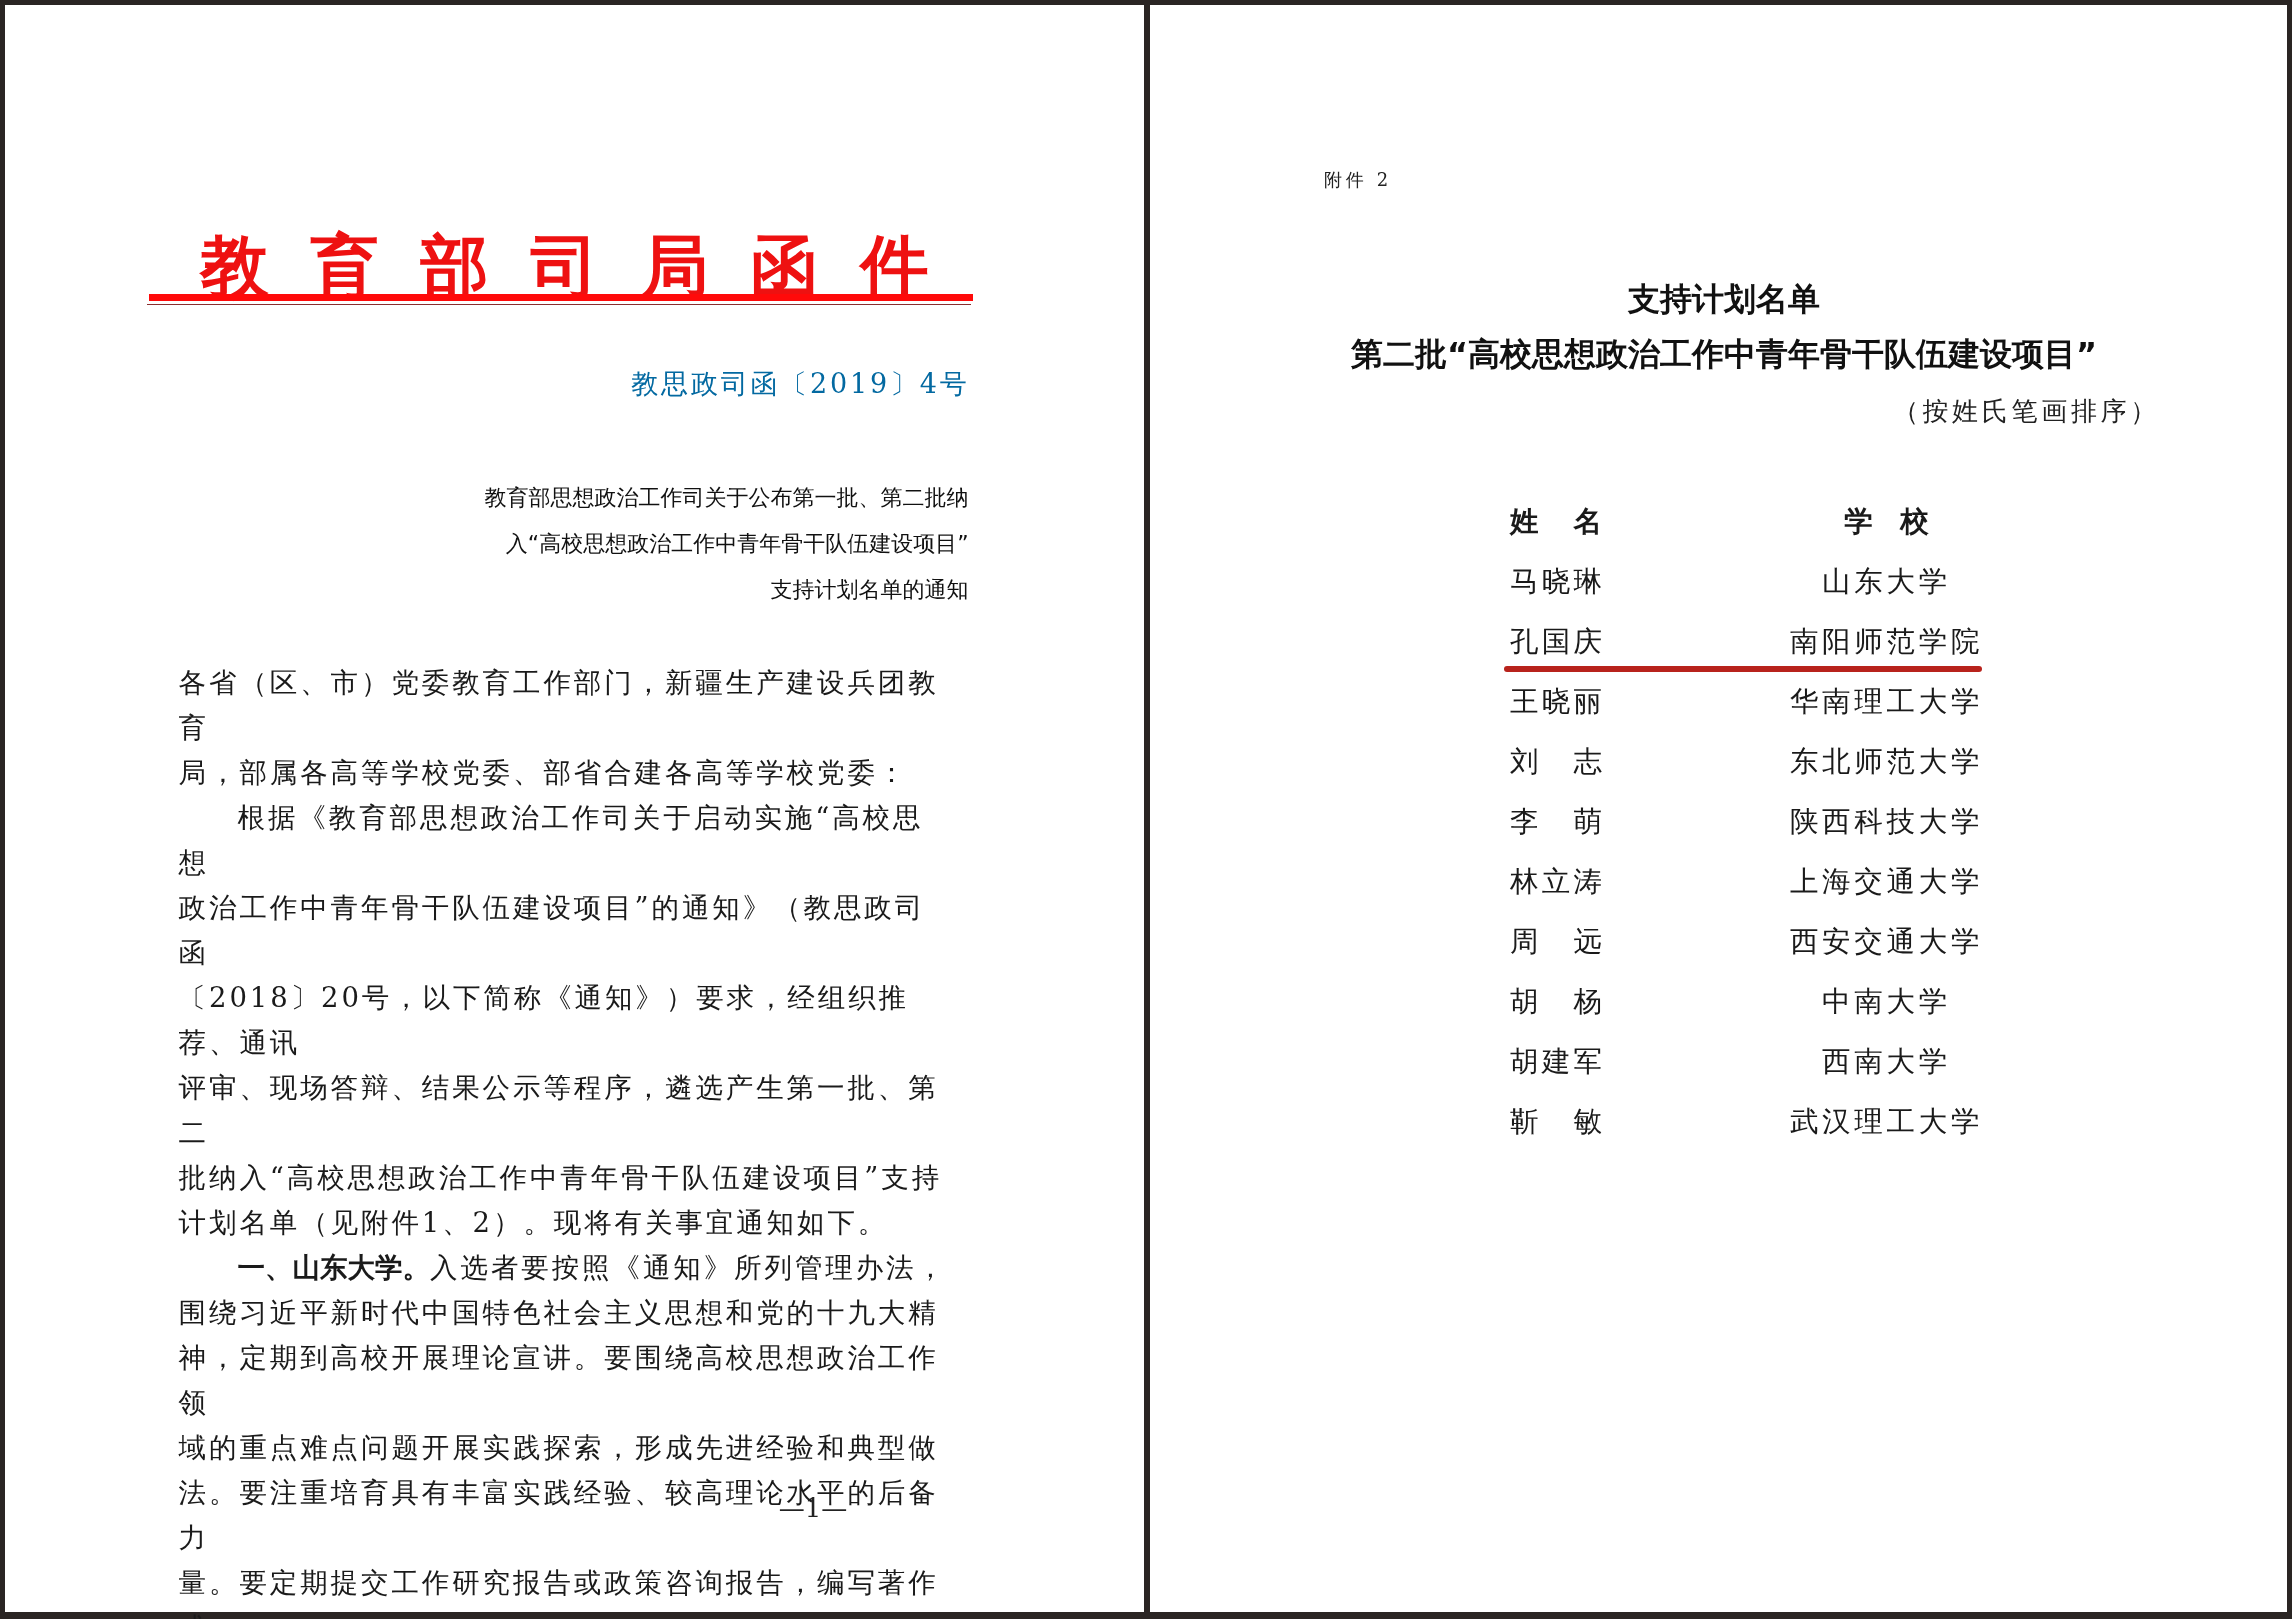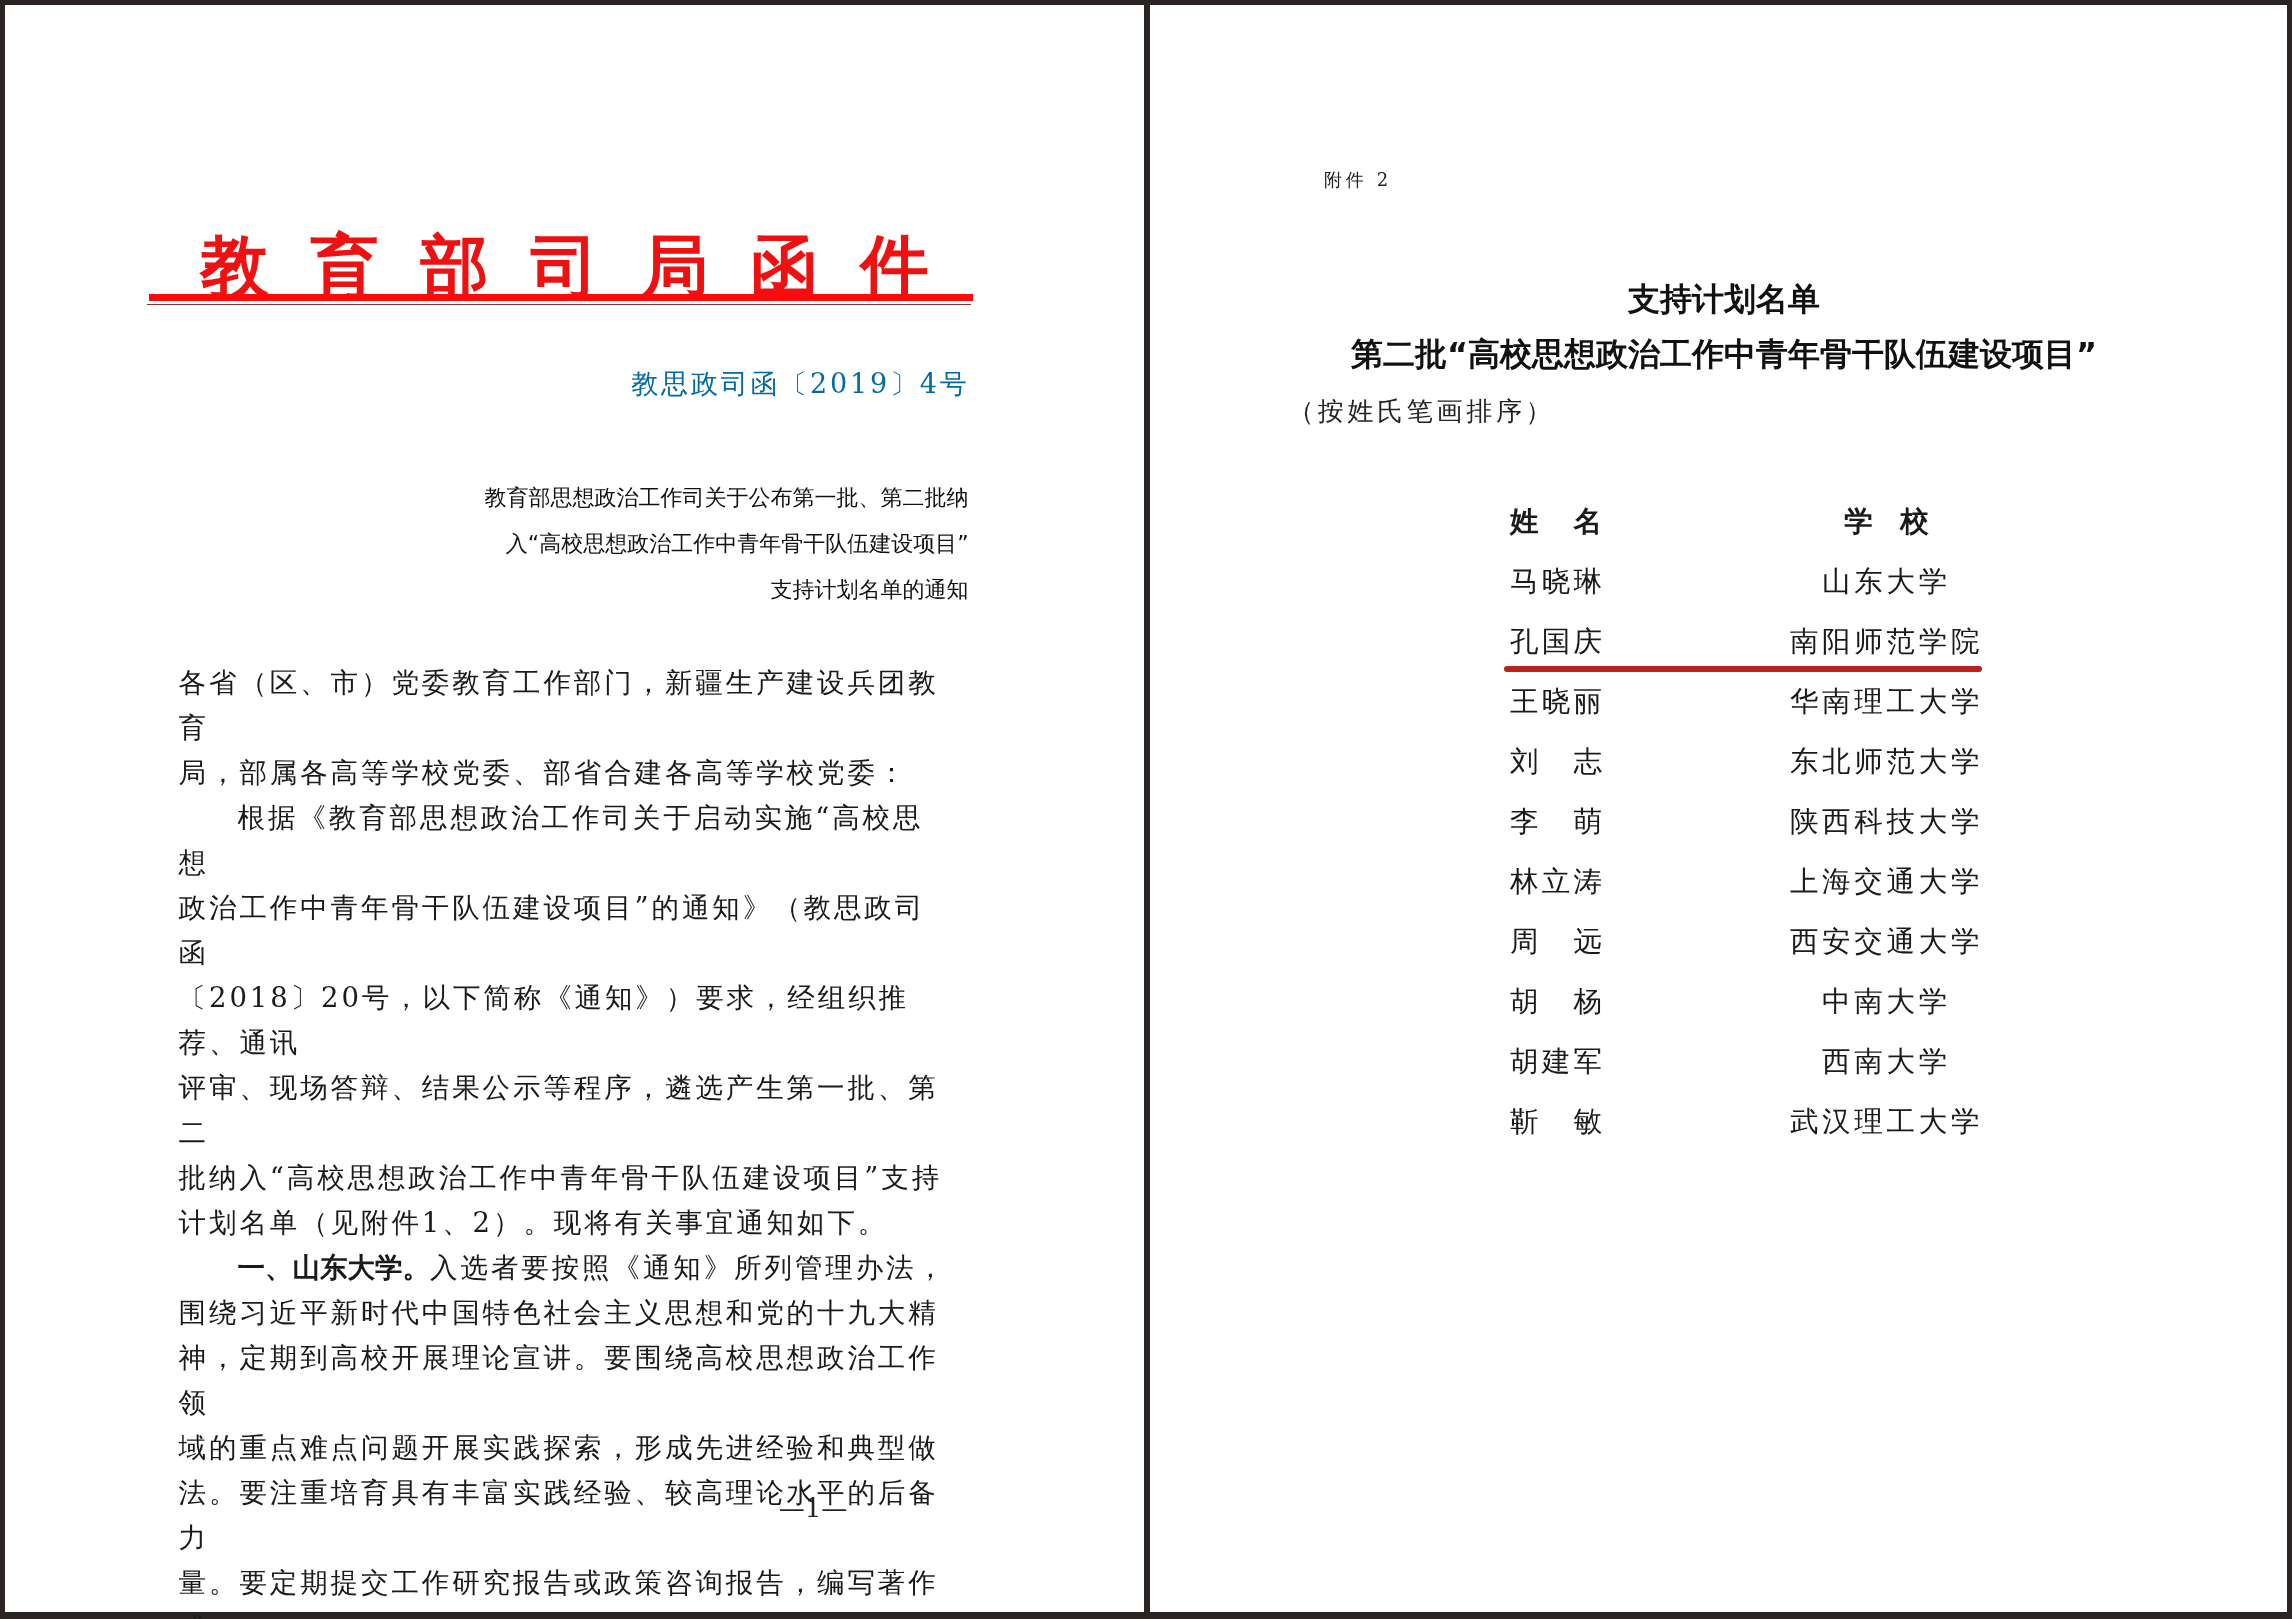--- a/index.html
+++ b/index.html
@@ -116,21 +116,21 @@
       font-family: "DejaVu Sans", "Liberation Sans", sans-serif;
       font-weight: bold;
       font-size: 32px;
       line-height: 55px;
       color: #111;
     }
     .list-subtitle {
       position: absolute;
       left: 138px; width: 872px;
       top: 389px;
-      text-align: left;
+      text-align: right;
       font-family: "DejaVu Serif", "Liberation Serif", serif;
       font-size: 26px;
       color: #222;
       letter-spacing: 3.7px;
     }
     .roster {
       position: absolute;
       left: 360px;
       top: 496px;
       width: 514px;

